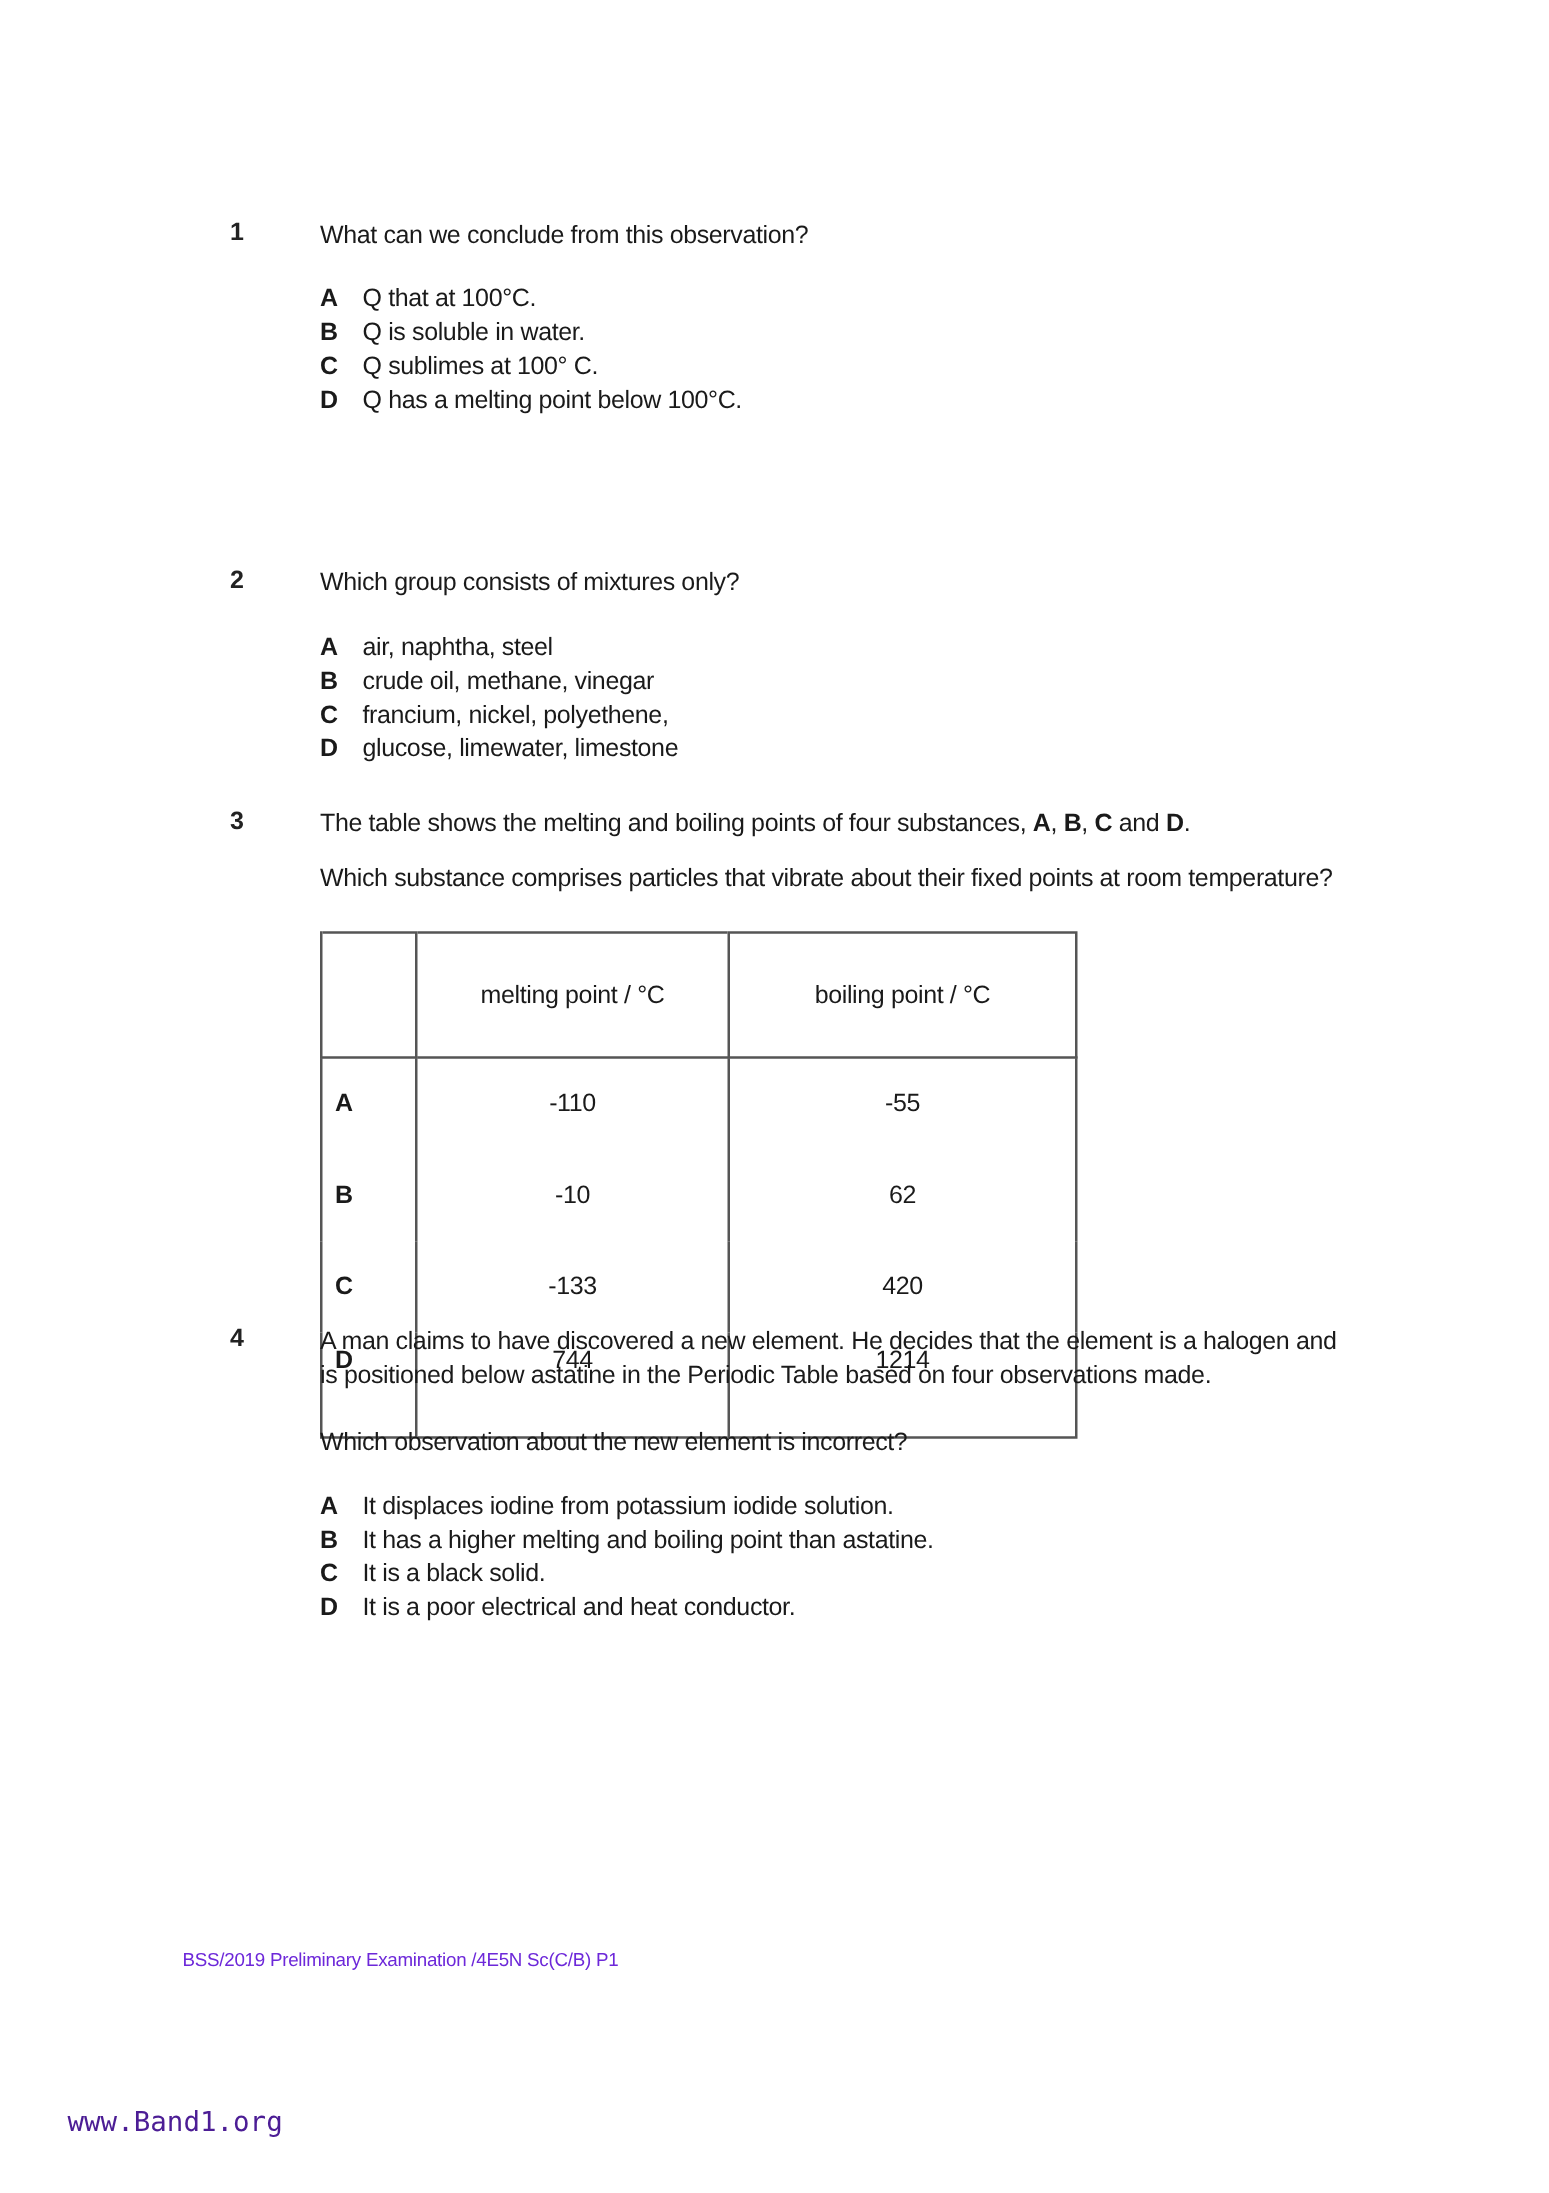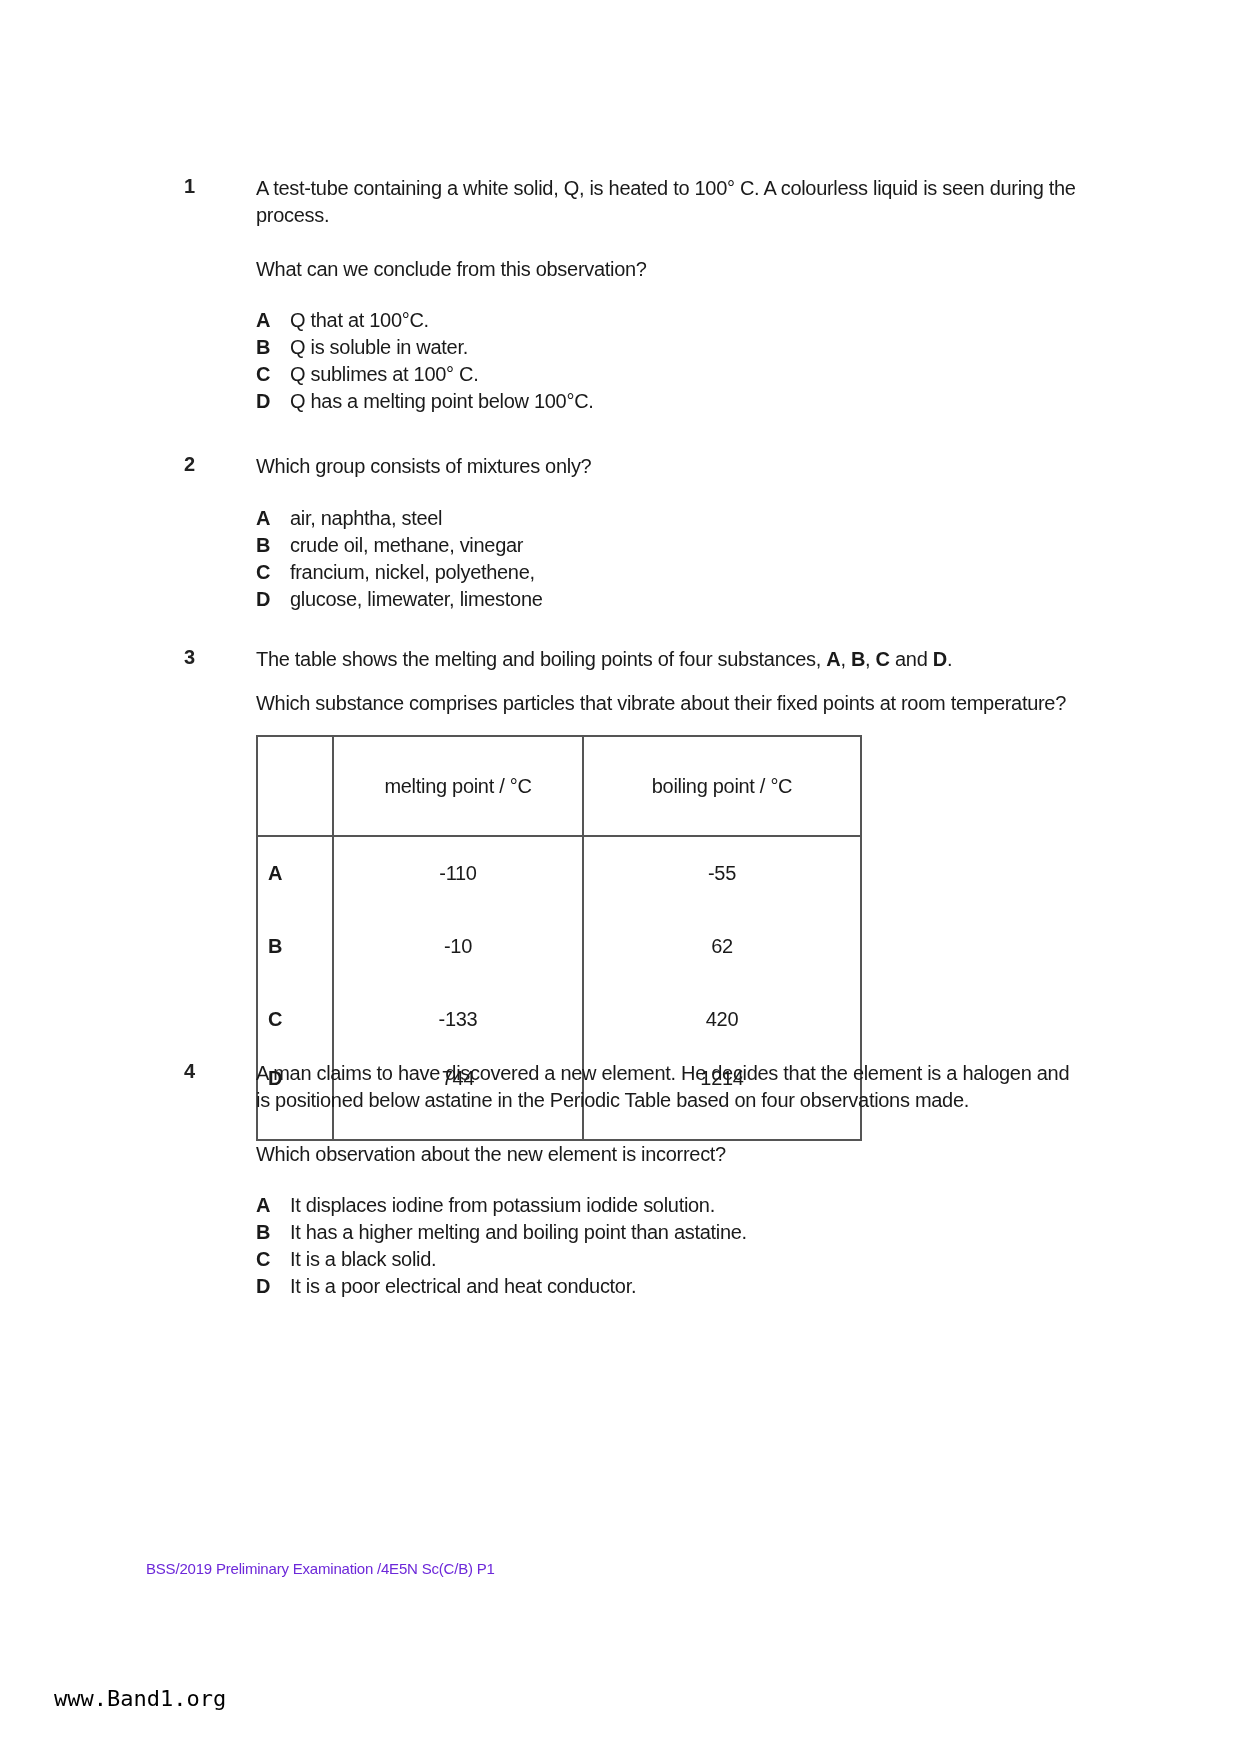--- a/index.html
+++ b/index.html
@@ -26,29 +26,28 @@
   table.mp { border: 2px solid #555; }
   table.mp thead th { height: 66px; font-weight: normal; text-align: center; border-bottom: 2px solid #555; }
   table.mp .c0 { width: 42px; }
   table.mp .c1 { width: 216px; }
   table.mp .c2 { width: 244px; }
   table.mp tbody td { height: 41px; text-align: center; }
   table.mp tbody td.rl { text-align: left; padding-left: 10px; font-weight: bold; }
   table.mp tbody tr.last td { height: 58px; vertical-align: top; padding-top: 9px; }
 
   .footer { position: absolute; left: 146px; top: 1560px; font-size: 15px; color: #6d28d9; letter-spacing: -0.2px; }
-  .watermark { position: absolute; left: 54px; top: 1686px; font-family: "DejaVu Sans Mono", monospace; font-size: 22px; color: #000000; }
+  .watermark { position: absolute; left: 54px; top: 1686px; font-family: "DejaVu Sans Mono", monospace; font-size: 22px; color: #4c1d95; }
 </style>
 </head>
 <body>
 
 <div class="q" style="top:175px;">
   <span class="qnum">1</span>
   <div class="qbody">
-    <p class="para">A test-tube containing a white solid, Q, is heated to 100° C. A colourless liquid is seen during the process.</p>
     <p class="para" style="margin-bottom:24px;">What can we conclude from this observation?</p>
     <ul class="opts">
       <li class="opt">
           <span class="opt-letter">A</span>
           <span class="opt-text">Q that at 100°C.</span>
         </li>
       <li class="opt">
           <span class="opt-letter">B</span>
           <span class="opt-text">Q is soluble in water.</span>
         </li>
@@ -88,21 +87,21 @@
     </ul>
   </div>
 </div>
 
 <div class="q" style="top:646px;">
   <span class="qnum">3</span>
   <div class="qbody" style="width:840px;">
     <p class="para" style="margin-bottom:17px;">
       <span>The table shows the melting and boiling points of four substances, </span><b class="inl">A</b><span>, </span><b class="inl">B</b><span>, </span><b class="inl">C</b><span> and </span><b class="inl">D</b><span>.</span>
     </p>
-    <p class="para" style="width:820px; margin-bottom:18px;">Which substance comprises particles that vibrate about their fixed points at room temperature?</p>
+    <p class="para" style="width:820px; margin-bottom:28px;">Which substance comprises particles that vibrate about their fixed points at room temperature?</p>
     <table class="mp">
       <thead>
         <tr>
           <th class="c0"></th>
           <th class="c1">melting point / °C</th>
           <th class="c2">boiling point / °C</th>
         </tr>
       </thead>
       <tbody>
         <tr>

